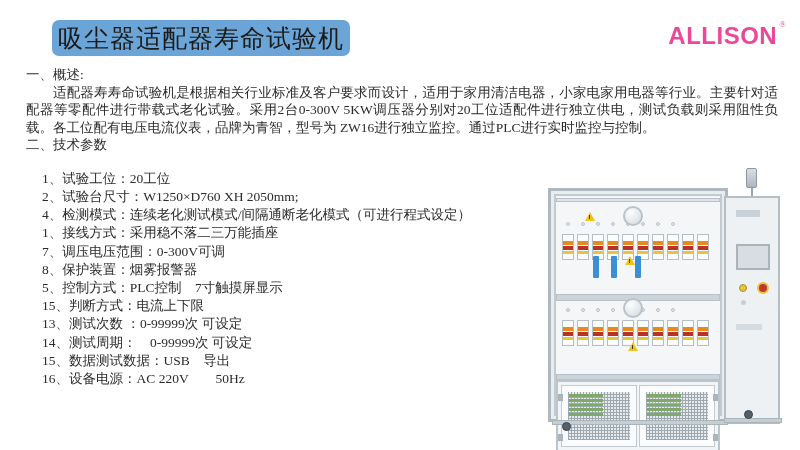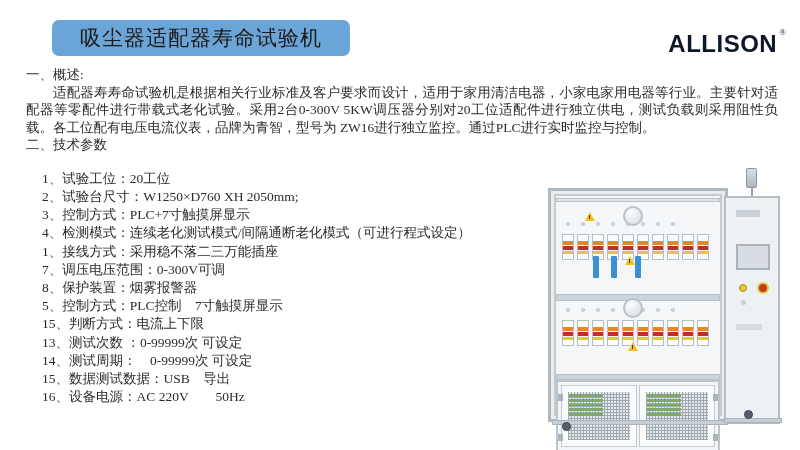--- a/index.html
+++ b/index.html
@@ -15,31 +15,31 @@
 
   
   .title-banner{
     position:absolute;left:52px;top:20px;
     width:298px;height:36px;
     background:#6BA5D7;
     border-radius:7px;
     display:flex;align-items:center;justify-content:center;
   }
   .title-banner .title-text{
-    font-size:21px;
+    font-size:25px;
     color:#1b1b1b;
     letter-spacing:1px;
     font-family:"Liberation Serif","DejaVu Serif",serif;
     white-space:nowrap;
   }
 
   .logo{
-    position:absolute;right:14px;top:32px;
+    position:absolute;right:14px;top:24px;
     display:flex;align-items:flex-start;
-    color:#0f172a;
+    color:#ec4899;
   }
   .logo .latin{
     font-family:"Liberation Sans","DejaVu Sans",sans-serif;
     font-weight:bold;font-size:24px;letter-spacing:0.5px;
     line-height:1;
   }
   .logo .cjk{
     font-family:"Liberation Sans","DejaVu Sans",sans-serif;
     font-weight:bold;font-size:23px;margin-left:8px;line-height:1;
   }
@@ -255,21 +255,20 @@
     <span class="reg">®</span>
   </div>
 
   <div class="body-col">
     <p class="sec-head">一、概述:</p>
     <p class="para">适配器寿寿命试验机是根据相关行业标准及客户要求而设计，适用于家用清洁电器，小家电家用电器等行业。主要针对适配器等零配件进行带载式老化试验。采用2台0-300V 5KW调压器分别对20工位适配件进行独立供电，测试负载则采用阻性负载。各工位配有电压电流仪表，品牌为青智，型号为 ZW16进行独立监控。通过PLC进行实时监控与控制。</p>
     <p class="sec-head">二、技术参数</p>
     <ul class="spec-list">
       <li>1、试验工位：20工位</li>
       <li>2、试验台尺寸：W1250×D760 XH 2050mm;</li>
-      <li>3、控制方式：PLC+7寸触摸屏显示</li>
       <li>4、检测模式：连续老化测试模式/间隔通断老化模式（可进行程式设定）</li>
       <li>1、接线方式：采用稳不落二三万能插座</li>
       <li>7、调压电压范围：0-300V可调</li>
       <li>8、保护装置：烟雾报警器</li>
       <li>5、控制方式：PLC控制　7寸触摸屏显示</li>
       <li>15、判断方式：电流上下限</li>
       <li>13、测试次数 ：0-99999次 可设定</li>
       <li>14、测试周期：　0-99999次 可设定</li>
       <li>15、数据测试数据：USB　导出</li>
       <li>16、设备电源：AC 220V　　50Hz</li>

